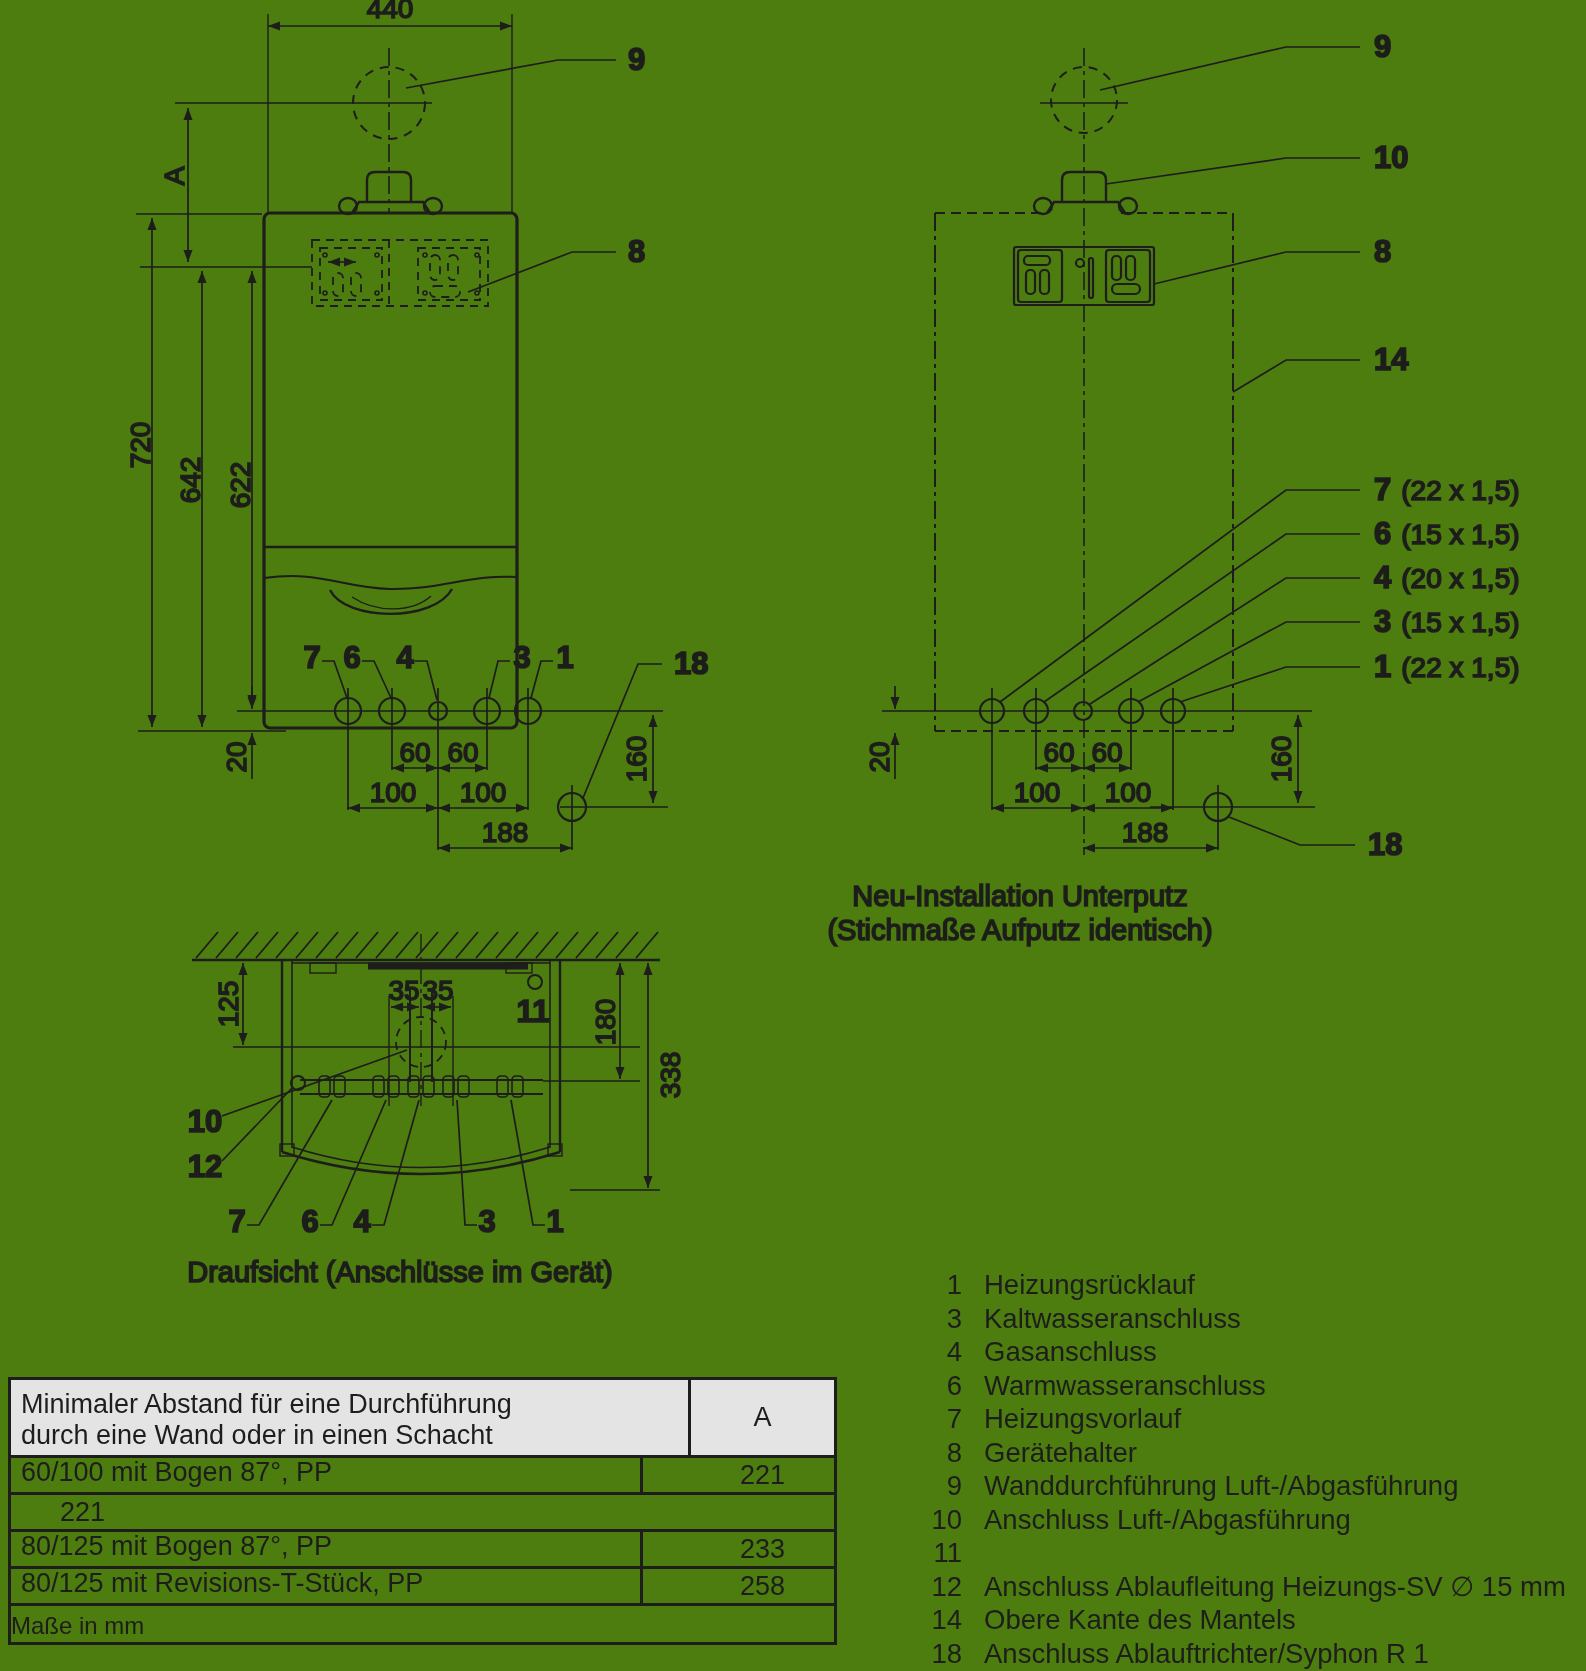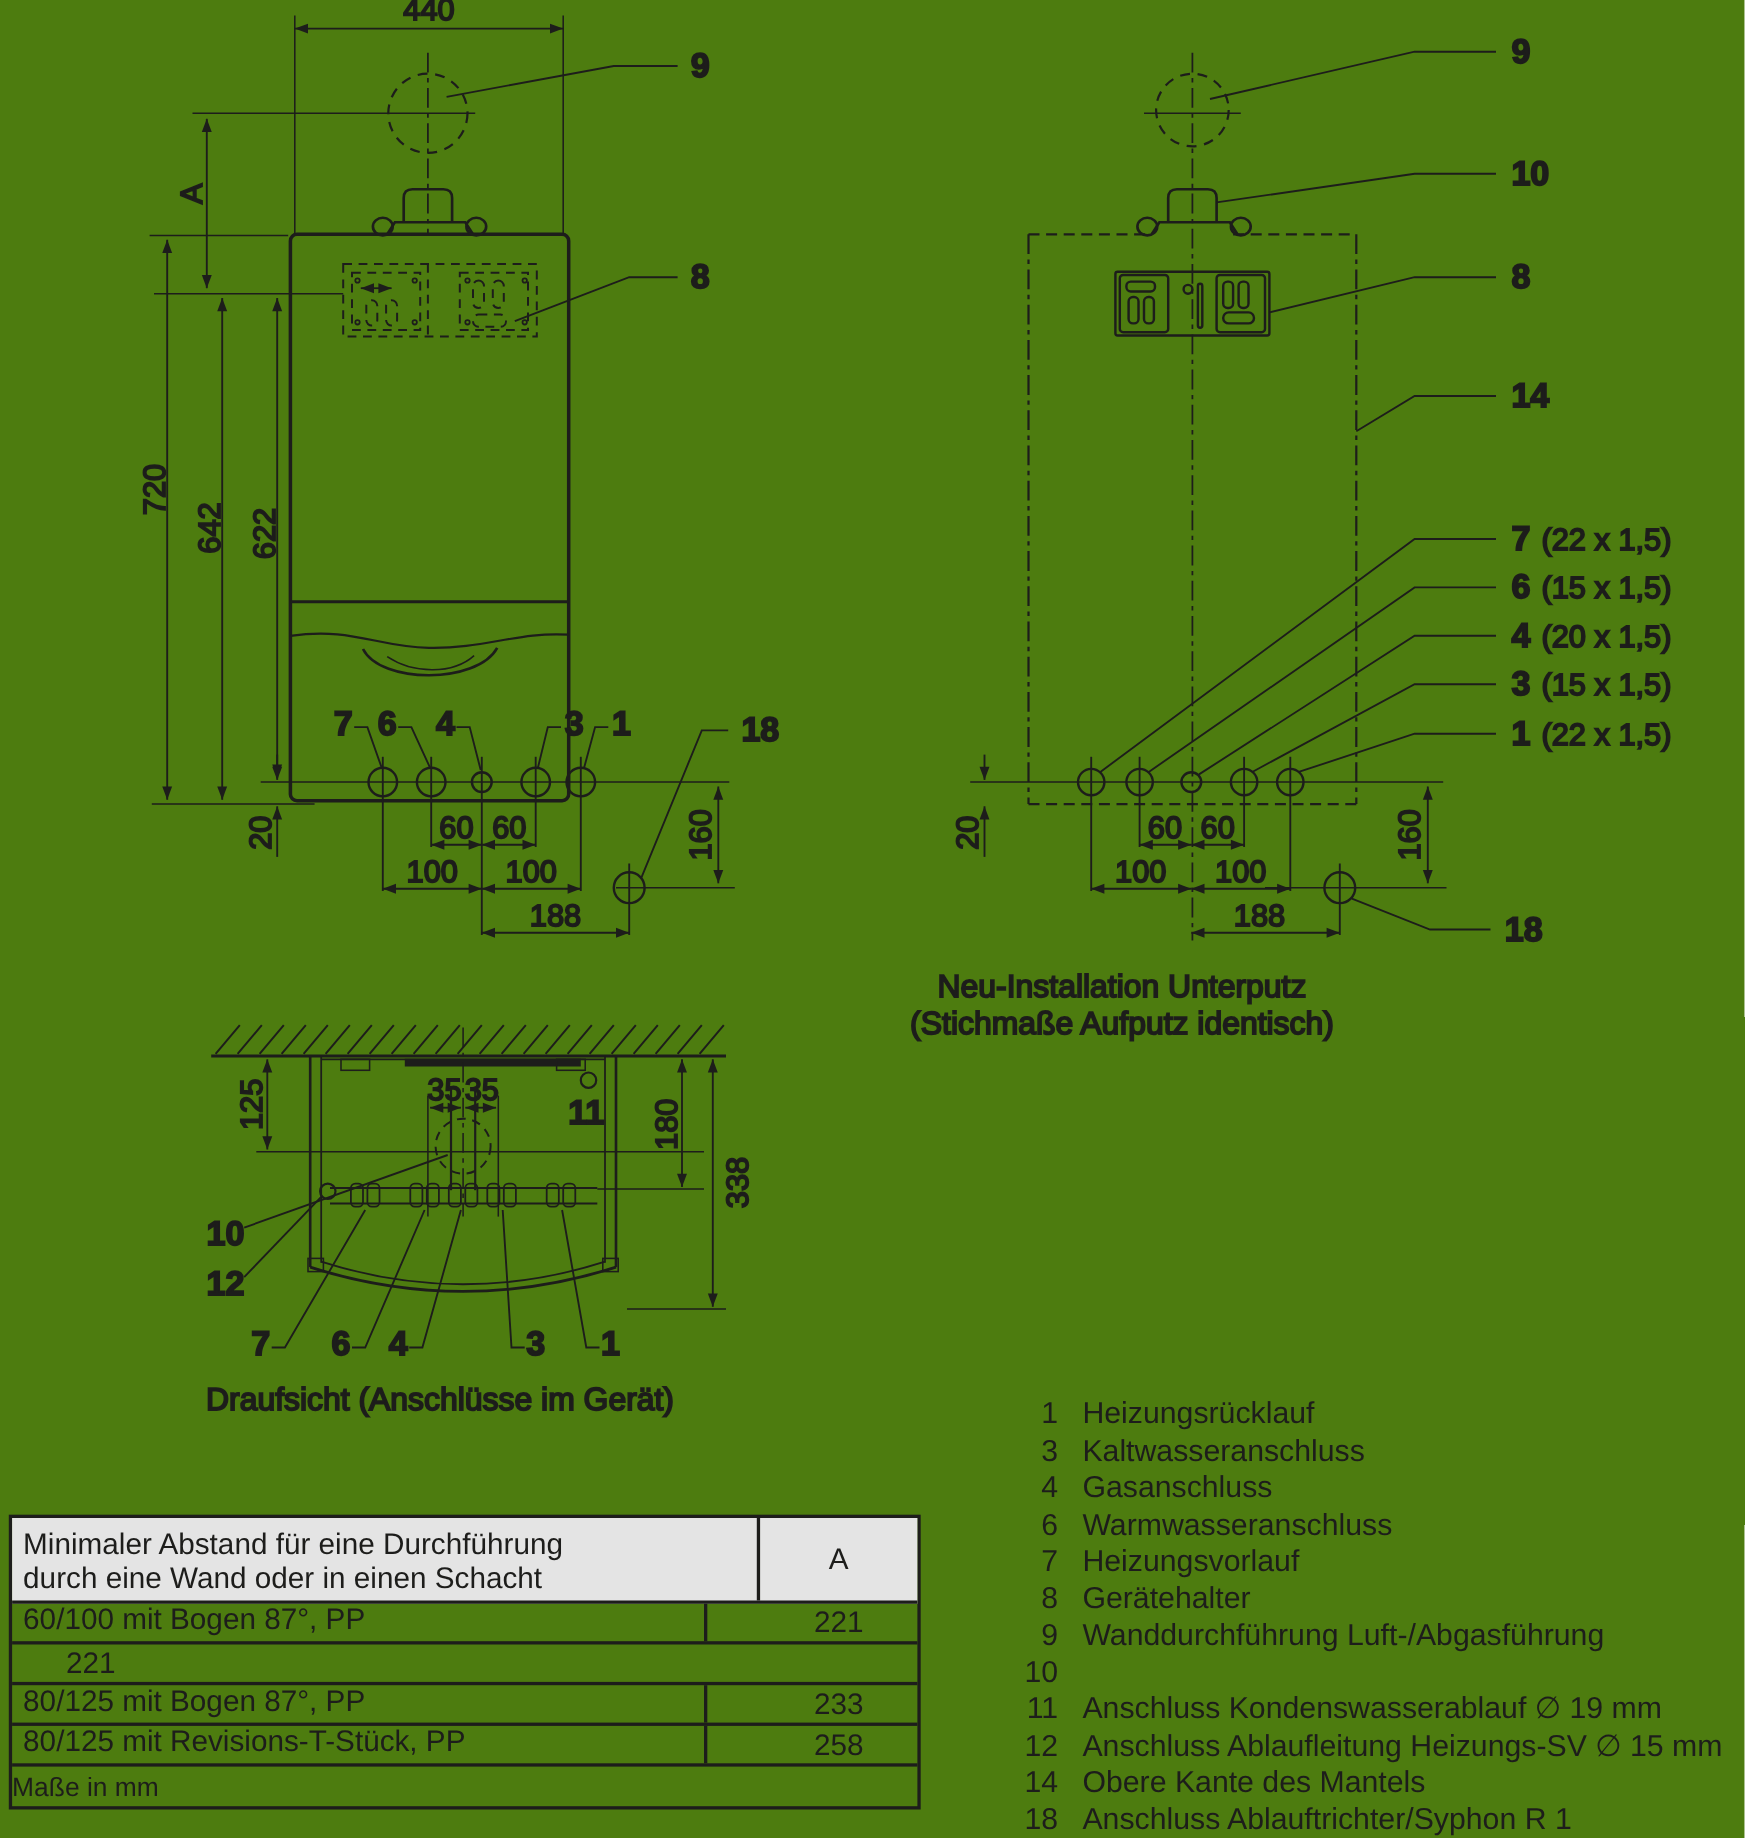--- a/index.html
+++ b/index.html
@@ -372,24 +372,24 @@
   <div class="lg-row">
         <div class="lg-num">8</div>
         <div class="lg-lbl">Gerätehalter</div>
       </div>
   <div class="lg-row">
         <div class="lg-num">9</div>
         <div class="lg-lbl">Wanddurchführung Luft-/Abgasführung</div>
       </div>
   <div class="lg-row">
         <div class="lg-num">10</div>
+        <div class="lg-lbl">Anschluss Luft-/Abgasführung</div>
       </div>
   <div class="lg-row">
         <div class="lg-num">11</div>
-        <div class="lg-lbl">Anschluss Kondenswasserablauf ∅ 19 mm</div>
       </div>
   <div class="lg-row">
         <div class="lg-num">12</div>
         <div class="lg-lbl">Anschluss Ablaufleitung Heizungs-SV ∅ 15 mm</div>
       </div>
   <div class="lg-row">
         <div class="lg-num">14</div>
         <div class="lg-lbl">Obere Kante des Mantels</div>
       </div>
   <div class="lg-row">

